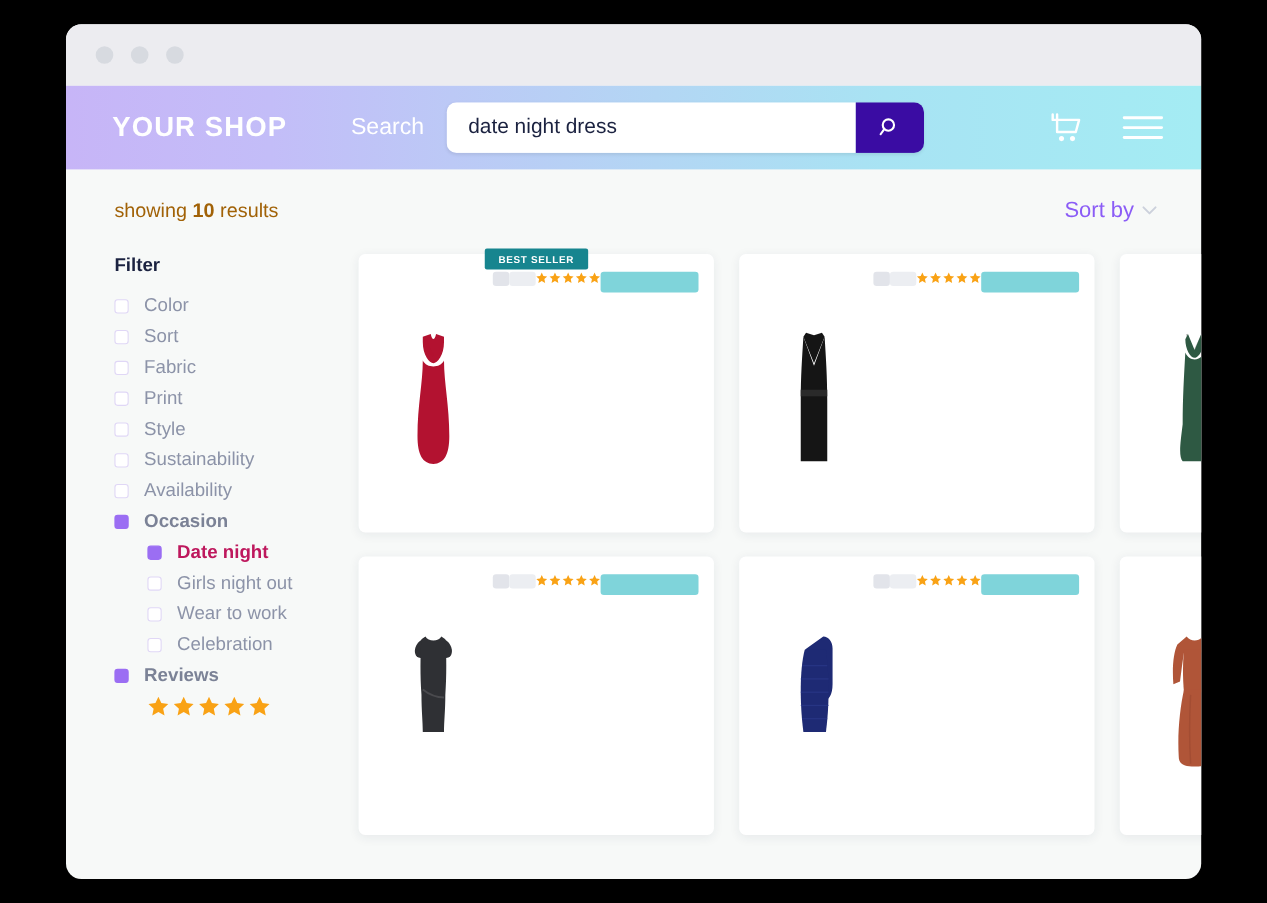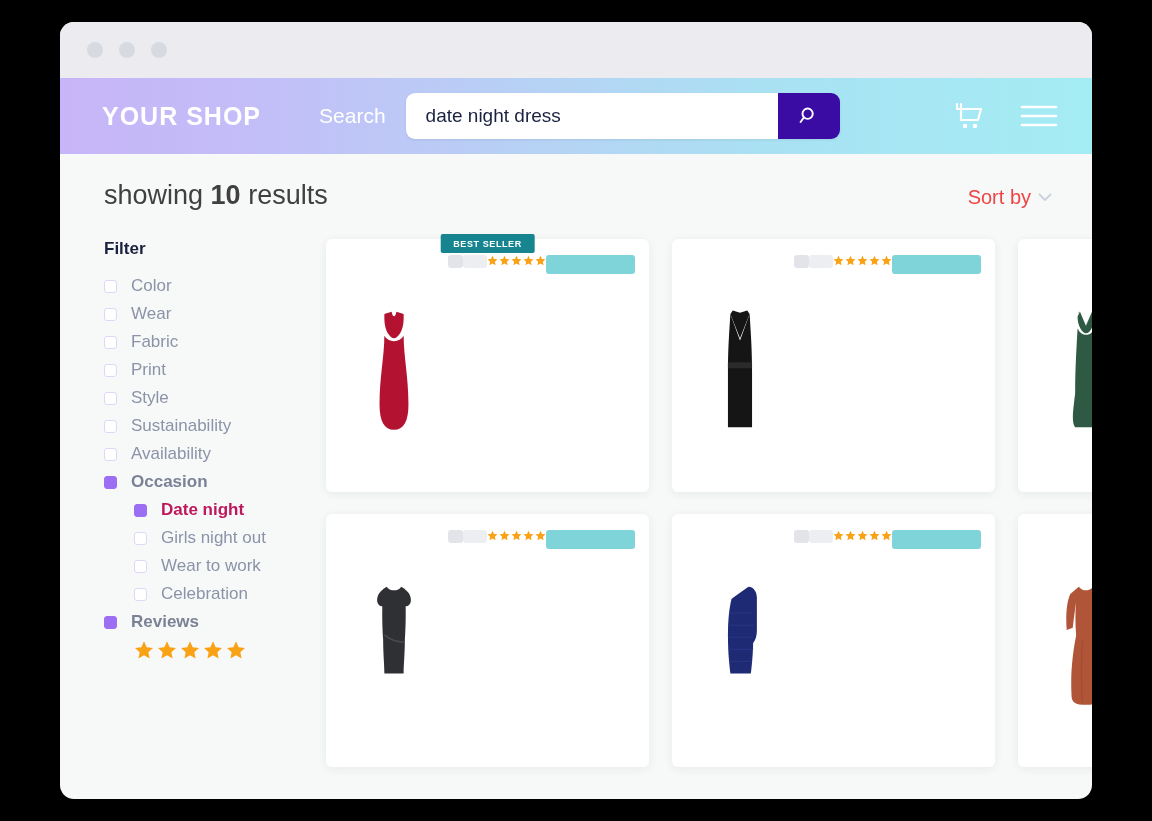--- a/index.html
+++ b/index.html
@@ -85,28 +85,28 @@
   
   .content { padding: 26px 40px 0 44px; }
 
   .results-row {
     display: flex;
     align-items: baseline;
     justify-content: space-between;
     margin-bottom: 26px;
   }
   .results-text {
-    font-size: 27px;
-    color: #404040;
+    font-size: 18px;
+    color: #a16207;
     font-weight: 400;
   }
   .results-text b { font-weight: bold; }
   .sortby {
     font-size: 20px;
-    color: #ef4444;
+    color: #8b5cf6;
     display: flex;
     align-items: center;
     gap: 7px;
     cursor: pointer;
   }
 
   .layout { display: flex; }
 
   
   .sidebar { width: 222px; flex-shrink: 0; padding-top: 2px; }
@@ -252,21 +252,21 @@
 
       <div class="sidebar">
         <div class="filter-title">Filter</div>
         <div id="filter-list">
             <div class="f-item">
               <span class="cbox"></span>
               <span class="f-label">Color</span>
             </div>
             <div class="f-item">
               <span class="cbox"></span>
-              <span class="f-label">Wear</span>
+              <span class="f-label">Sort</span>
             </div>
             <div class="f-item">
               <span class="cbox"></span>
               <span class="f-label">Fabric</span>
             </div>
             <div class="f-item">
               <span class="cbox"></span>
               <span class="f-label">Print</span>
             </div>
             <div class="f-item">

